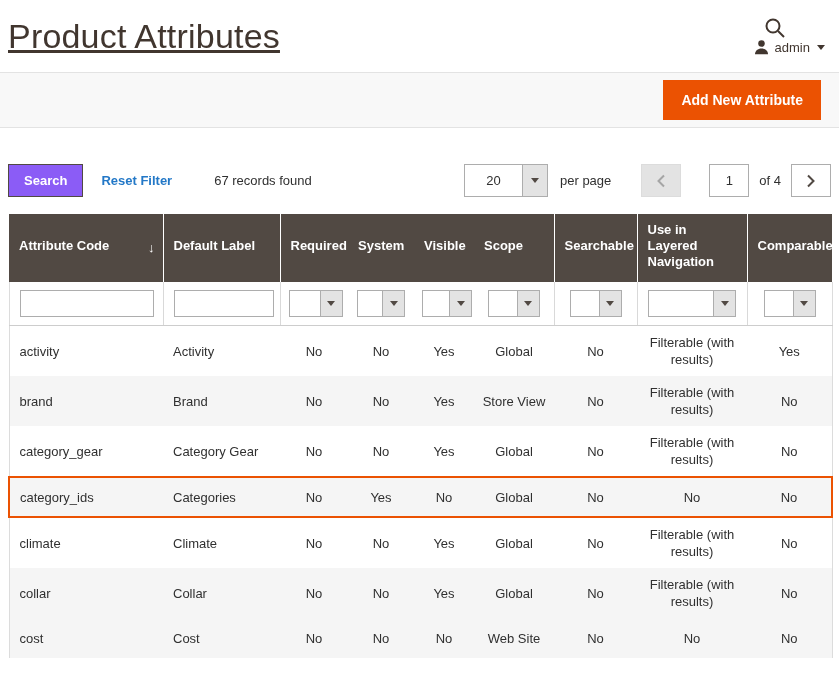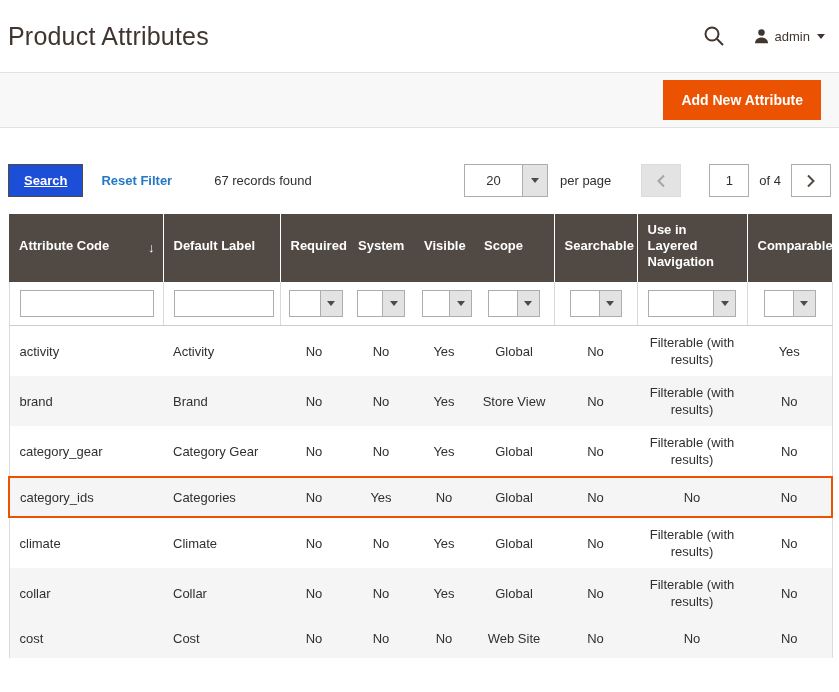--- a/index.html
+++ b/index.html
@@ -1,37 +1,37 @@
 <!DOCTYPE html>
 <html><head>
 <meta charset="utf-8">
 <style>
   * { margin:0; padding:0; box-sizing:border-box; }
   html,body { width:839px; height:692px; overflow:hidden; background:#fff;
     font-family:"Liberation Sans","DejaVu Sans",sans-serif; font-size:13px; color:#303030; }
 
   
   .top-header { height:72px; display:flex; align-items:center; padding:0 14px 0 8px; }
-  .page-title { font-size:25px; font-weight:400; color:#41362f; letter-spacing:.2px; }
-  .header-actions { margin-left:auto; display:flex; align-items:center; }
+  .page-title { font-size:34px; font-weight:400; color:#41362f; letter-spacing:.2px;text-decoration:underline; }
+  .header-actions { margin-left:auto; display:flex; align-items:center;flex-direction:column; }
   .search-ico { margin-right:28px; cursor:pointer; display:flex; }
   .user-chunk { display:flex; align-items:center; cursor:pointer; color:#41362f; }
   .user-chunk svg { margin-right:5px; }
   .caret { width:0; height:0; border:4px solid transparent; border-top:5px solid #41362f; margin:4px 0 0 7px; }
 
   
   .action-bar { height:56px; background:#f8f8f8; border-top:1px solid #e3e3e3; border-bottom:1px solid #e3e3e3;
     display:flex; align-items:center; justify-content:flex-end; padding-right:18px; }
   .btn-primary { background:#eb5202; color:#fff; border:1px solid #eb5202; font-family:inherit;
     font-size:14px; font-weight:700; padding:11px 17px; cursor:pointer; }
 
   
   .controls { margin:36px 8px 17px 8px; display:flex; align-items:center; height:33px; }
-  .btn-search { background:#1d4ed8; color:#fff; border:1px solid #514943; font-family:inherit;
-    font-size:13px; font-weight:700; padding:8px 15px; cursor:pointer;text-decoration:underline; }
+  .btn-search { background:#8b5cf6; color:#fff; border:1px solid #514943; font-family:inherit;
+    font-size:13px; font-weight:700; padding:8px 15px; cursor:pointer; }
   .reset-link { margin-left:18px; color:#2378c7; font-weight:600; text-decoration:none; cursor:pointer; }
   .records { margin-left:42px; color:#303030; }
   .pager { margin-left:auto; display:flex; align-items:center; }
   .fsel { display:inline-flex; align-items:stretch; background:#fff; border:1px solid #adadad; height:27px; vertical-align:middle; cursor:pointer; }
   .fsel-val { flex:1; display:flex; align-items:center; justify-content:center; background:#fff; }
   .fsel-btn { width:22px; background:#e3e3e3; border-left:1px solid #adadad; display:flex; align-items:center; justify-content:center; }
   .tri { width:0; height:0; border:4px solid transparent; border-top:5px solid #514943; margin-top:4px; }
   .perpage-select { width:84px; height:33px; }
   .perpage-select .fsel-btn { width:25px; }
   .perpage-label { margin:0 30px 0 12px; color:#303030; }

